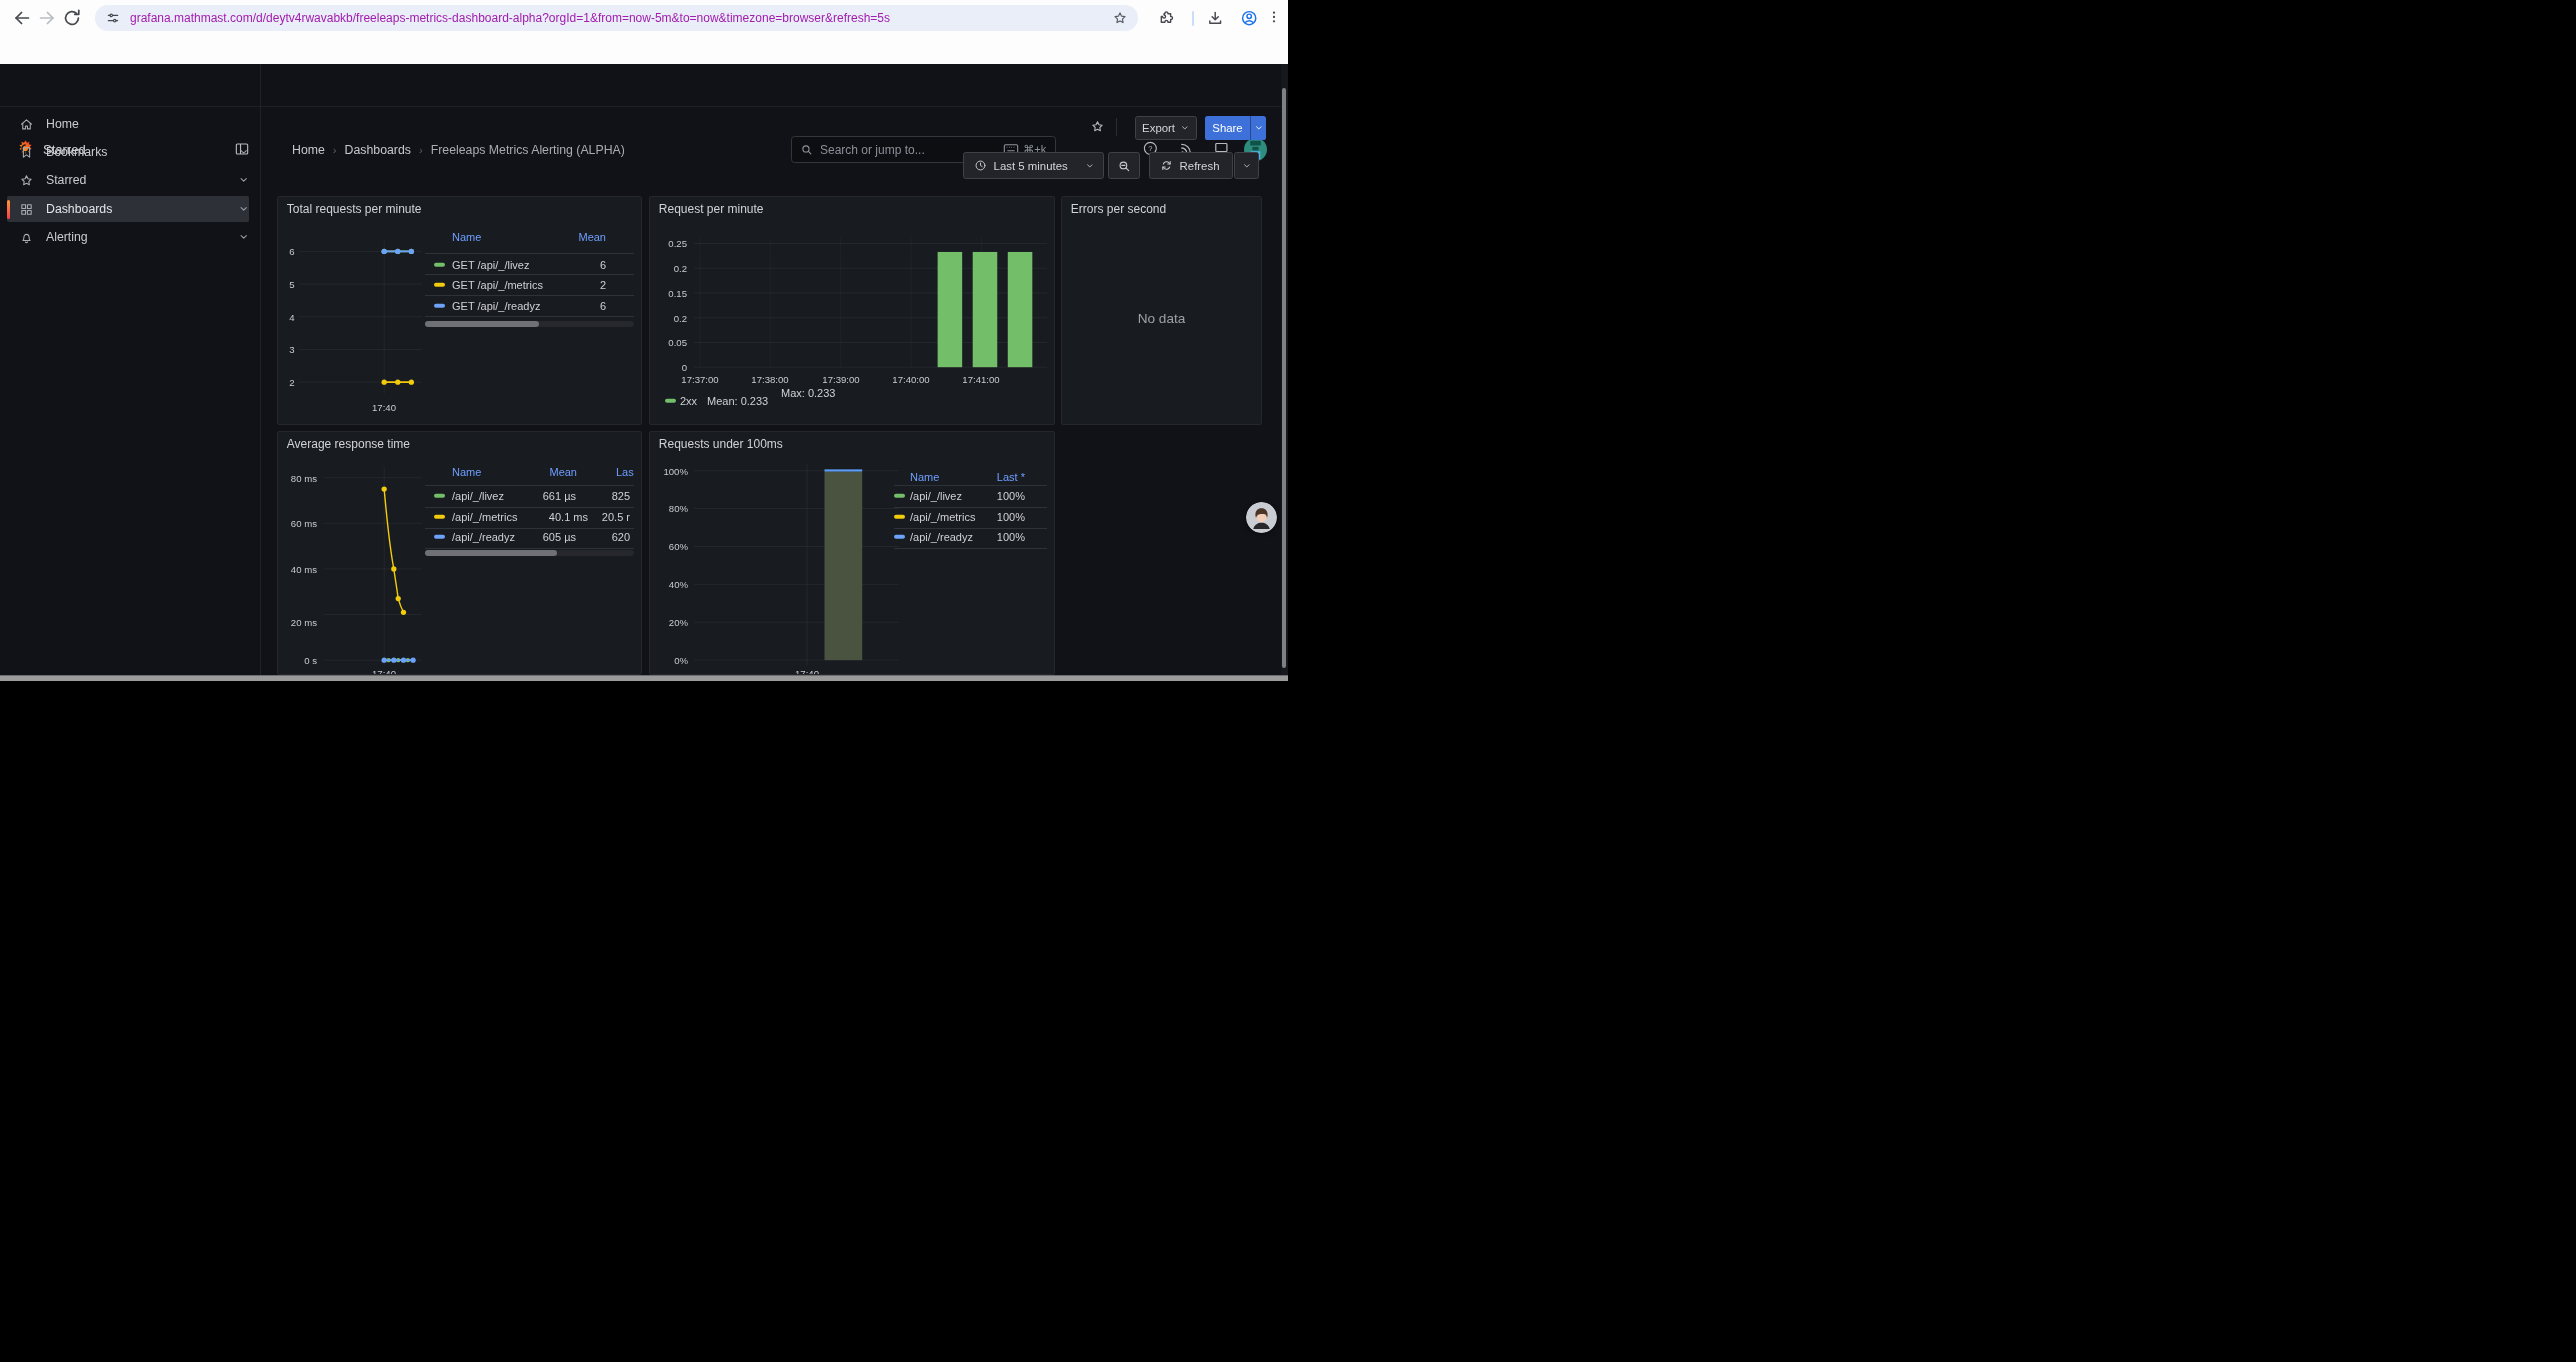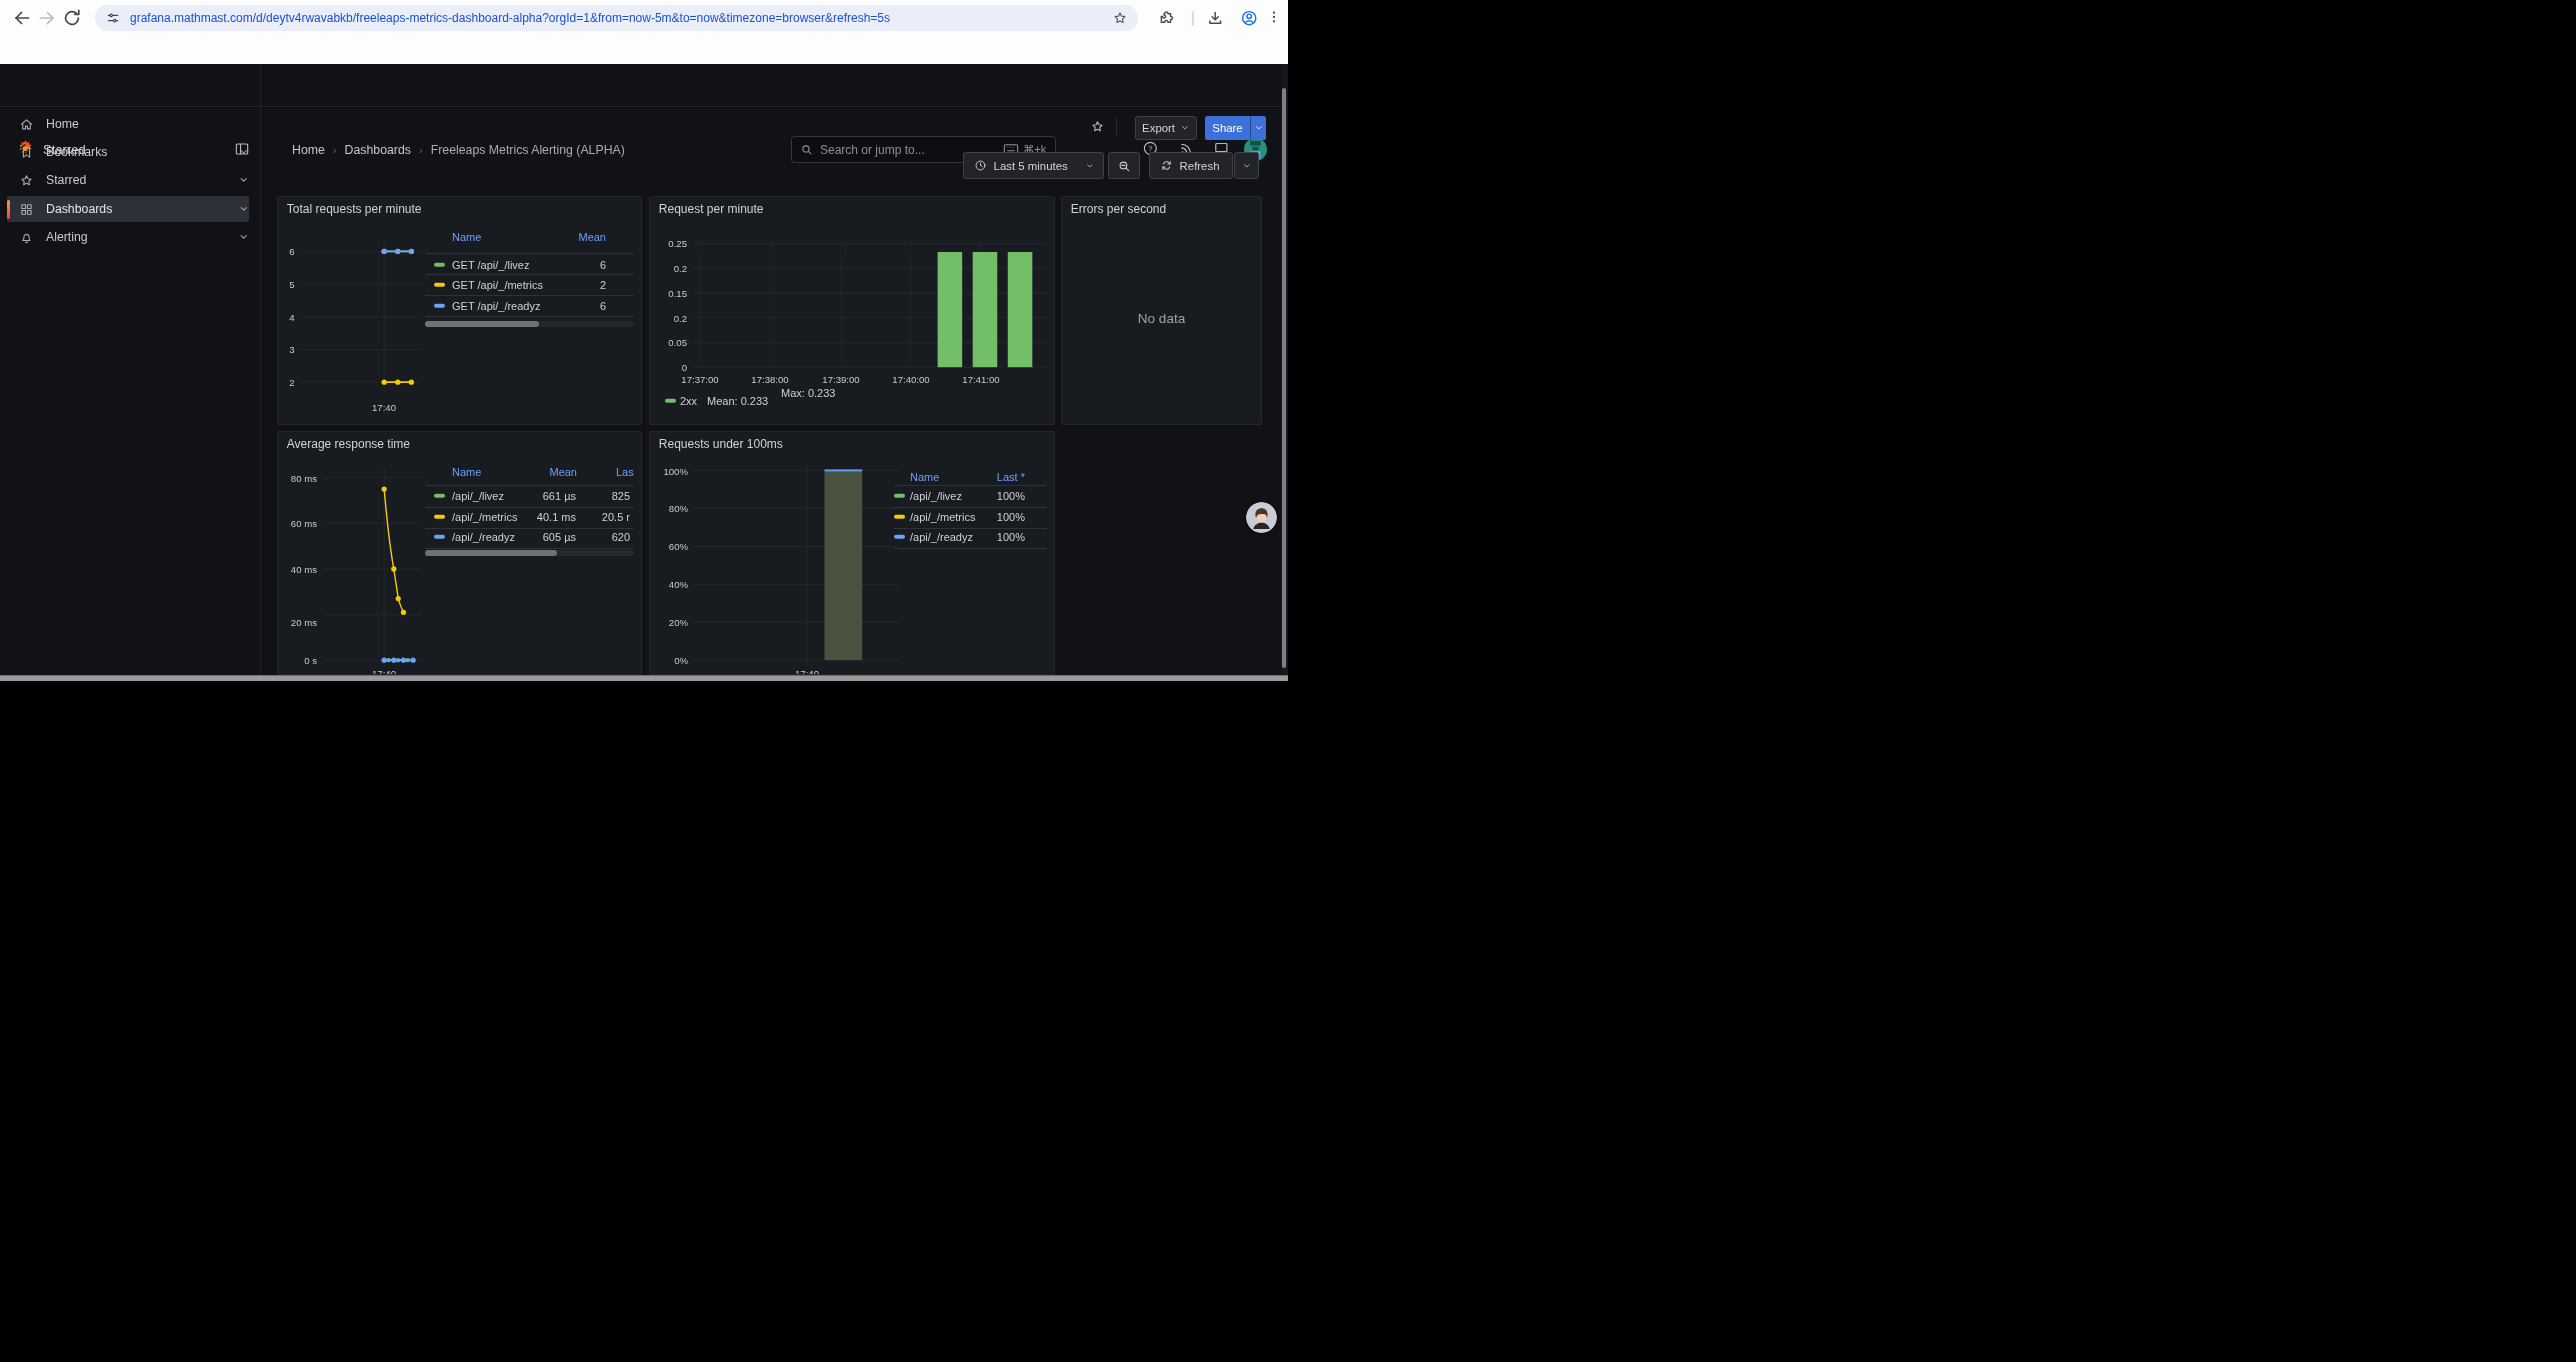--- a/index.html
+++ b/index.html
@@ -7,21 +7,21 @@
           font-family:"Liberation Sans",sans-serif;-webkit-font-smoothing:antialiased;}
   svg{display:block;}
 
   
   .chrome-toolbar{position:absolute;left:0;top:0;width:100%;height:36px;background:#FDFDFE;}
   .navbtn{position:absolute;top:7px;width:22px;height:22px;color:#47494E;}
   .navbtn.disabled{color:#B9BCC1;}
   .urlbar{position:absolute;left:95px;top:5.3px;width:1043px;height:25.4px;border-radius:12.7px;
           background:#E9EEF8;display:flex;align-items:center;}
   .tune{width:14px;height:14px;margin-left:11.4px;color:#45484D;flex:none;}
-  .url-text{margin-left:9.6px;font-size:12px;color:#1d4ed8;white-space:nowrap;overflow:hidden;}
+  .url-text{margin-left:9.6px;font-size:12px;color:#a21caf;white-space:nowrap;overflow:hidden;}
   .url-star{position:absolute;right:10.5px;width:16px;height:16px;color:#55585D;}
   .tb-icn{position:absolute;top:8.8px;width:18.4px;height:18.4px;color:#47494E;}
   .ext-div{position:absolute;left:1192px;top:10.5px;width:2.2px;height:15px;border-radius:1.8px;background:#CBDDF9;}
 
   .bookmarks-bar{position:absolute;left:0;top:36px;width:100%;height:28px;background:#FDFDFE;}
   .apps-icn{position:absolute;left:12.3px;top:43px;width:14px;height:14px;color:#5A5D62;}
   .bm-div{position:absolute;left:36px;top:43px;width:2.2px;height:14px;border-radius:1.8px;background:#AECBFA;}
   .bm-pill{position:absolute;left:42px;top:39px;width:89px;height:21px;border-radius:10.5px;background:#F1F3F4;}
   .bm-item{position:absolute;top:39px;height:21px;display:flex;align-items:center;gap:6.1px;}
   .bm-item .fold{width:13px;height:13px;color:#5A5D62;flex:none;}
@@ -528,21 +528,21 @@
       <div class="lg-sep" style="left: 147px; top: 53px; width: 209px;"></div>
       <div class="lg-sep" style="left: 147px; top: 75px; width: 209px;"></div>
       <div class="lg-sep" style="left: 147px; top: 96px; width: 209px;"></div>
       <div class="lg-sep" style="left: 147px; top: 116px; width: 209px;"></div>
       <div class="lg-pill" style="left: 156px; top: 64px; background: rgb(115, 191, 105);"></div>
       <div class="lg-t" style="left: 174px; top: 64px;">/api/_/livez</div>
       <div class="lg-v" style="top: 64px; left: 237px; width: 61px;">661 µs</div>
       <div class="lg-v" style="top: 64px; left: 299px; width: 53px;">825</div>
       <div class="lg-pill" style="left: 156px; top: 85px; background: rgb(242, 204, 12);"></div>
       <div class="lg-t" style="left: 174px; top: 85px;">/api/_/metrics</div>
-      <div class="lg-v" style="top: 85px; left: 237px; width: 61px;">40.1 ms</div>
+      <div class="lg-v" style="top: 85px; left: 237px; width: 61px; padding-left: 12px;">40.1 ms</div>
       <div class="lg-v" style="top: 85px; left: 299px; width: 53px;">20.5 r</div>
       <div class="lg-pill" style="left: 156px; top: 105px; background: rgb(108, 162, 248);"></div>
       <div class="lg-t" style="left: 174px; top: 105px;">/api/_/readyz</div>
       <div class="lg-v" style="top: 105px; left: 237px; width: 61px;">605 µs</div>
       <div class="lg-v" style="top: 105px; left: 299px; width: 53px;">620</div>
       <div class="lg-sb" style="left: 147px; top: 118px; width: 209px;"></div>
       <div class="lg-sb-thumb" style="left: 147px; top: 118px; width: 132px;"></div>
     </div>
   <div class="panel" id="p5">
     <div class="panel-title">Requests under 100ms</div>

